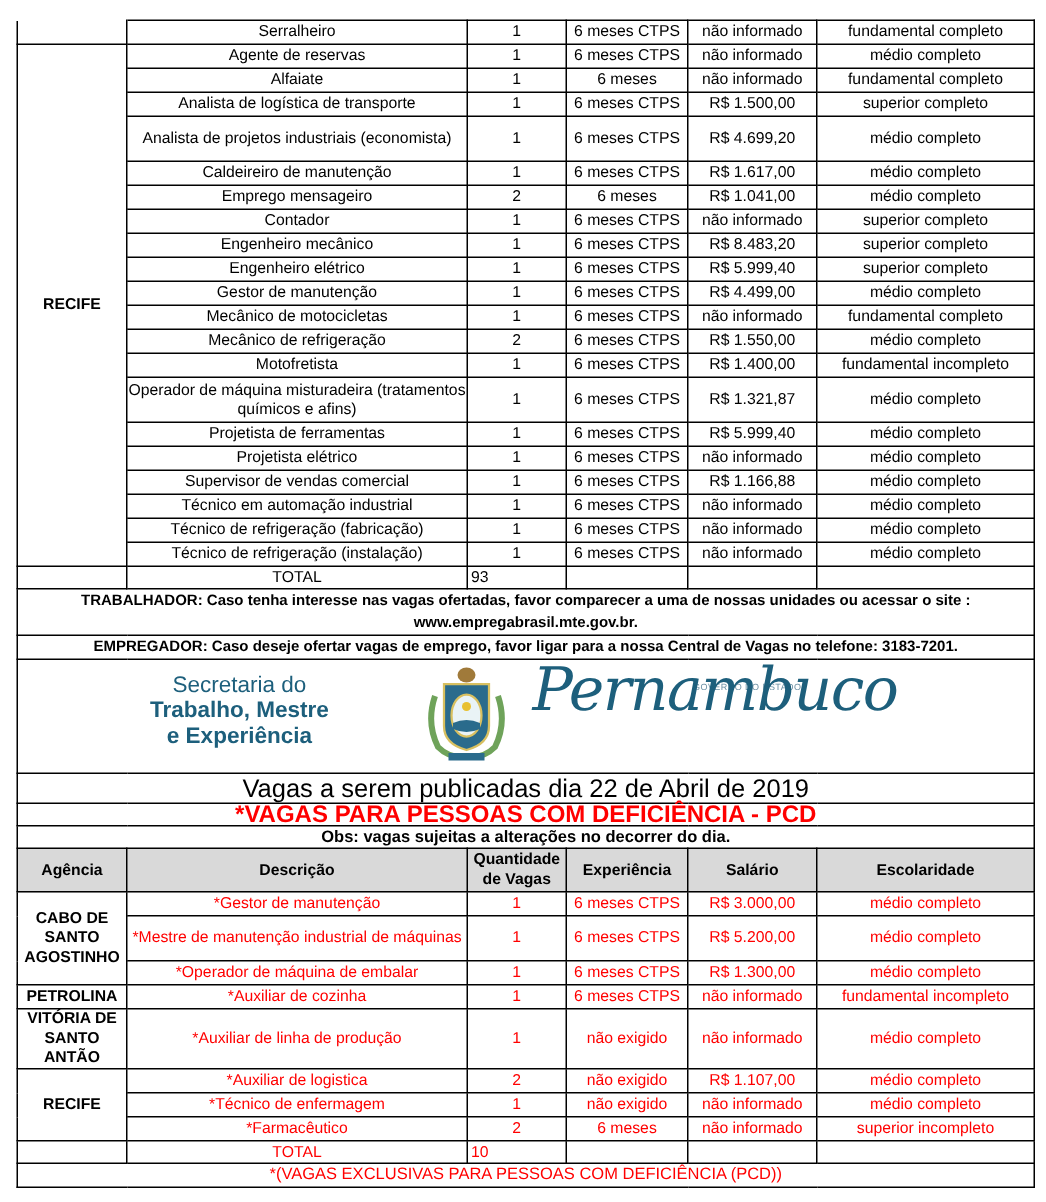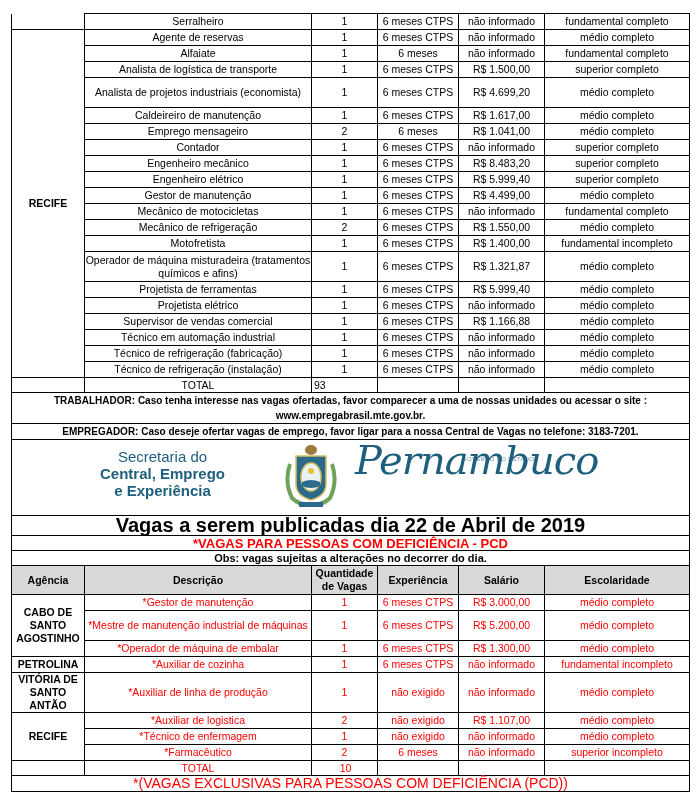--- a/index.html
+++ b/index.html
@@ -10,33 +10,33 @@
   td, th { border: 1.5px solid #000; padding: 0; text-align: center; vertical-align: middle;
            font-size: 10.5px; line-height: 13px; font-weight: normal; }
   td.ag { font-weight: bold; }
   .r1 td { height: 15px; }
   .r2 td { height: 29px; }
   .total-row td { height: 14px; }
   .note td { font-weight: bold; font-size: 10px; }
   .red td, .red { color: #ff0000; }
   .red td.ag { color: #000; }
   th.hdr { background: #d9d9d9; font-weight: bold; font-size: 10.5px; height: 28px; }
-  .title td { font-weight: bold; font-size: 20px; height: 19px; }
-  .pcd td { font-weight: bold; color: #ff0000; font-size: 13px; height: 14px; }
+  .title td { font-weight: normal; font-size: 17px; height: 19px; }
+  .pcd td { font-weight: bold; color: #ff0000; font-size: 16px; height: 14px; }
   .obs td { font-weight: bold; font-size: 11px; height: 14px; }
   .logo-cell { height: 75px; position: relative; }
   .logo-inner { position: relative; width: 100%; height: 75px; }
   .sec { position: absolute; left: 88px; top: 8px; text-align: center; color: #1d5f7c; line-height: 17px; }
   .sec .l1 { font-size: 15px; font-weight: normal; }
   .sec .l2, .sec .l3 { font-size: 15px; font-weight: bold; }
   .crest { position: absolute; left: 270px; top: 4px; width: 58px; height: 66px; }
   .pern { position: absolute; left: 343px; top: 14px; font-family: "DejaVu Serif", serif;
           font-style: italic; font-size: 40px; color: #1d5f7c; letter-spacing: -1px; text-align: right; }
   .gov { position: absolute; left: 450px; top: 13px; font-size: 6px; color: #6b8fa3; letter-spacing: 0.3px; }
-  .footer td { color: #ff0000; font-size: 14px; height: 15px; }
+  .footer td { color: #ff0000; font-size: 11px; height: 15px; }
 </style>
 </head>
 <body>
 
 <div class="wrap">
   <table>
     <colgroup>
       <col style="width:73px">
         <col style="width:227px">
         <col style="width:66px">
@@ -211,21 +211,21 @@
         </td>
       </tr>
       <tr class="note">
         <td colspan="6" style="height:15px">EMPREGADOR: Caso deseje ofertar vagas de emprego, favor ligar para a nossa Central de Vagas no telefone: 3183-7201.</td>
       </tr>
       <tr>
         <td colspan="6" class="logo-cell">
           <div class="logo-inner">
             <div class="sec">
               <div class="l1">Secretaria do</div>
-              <div class="l2">Central, Emprego</div>
+              <div class="l2">Trabalho, Mestre</div>
               <div class="l3">e Experiência</div>
             </div>
             <svg class="crest" viewBox="0 0 58 66">
               <path d="M8 20 Q2 38 10 54 Q18 62 29 60" fill="none" stroke="#6fa35a" stroke-width="4"></path>
               <path d="M50 20 Q56 38 48 54 Q40 62 29 60" fill="none" stroke="#6fa35a" stroke-width="4"></path>
               <ellipse cx="29" cy="6" rx="6" ry="5" fill="#a07a3a"></ellipse>
               <path d="M14 12 L44 12 L44 40 Q44 52 29 56 Q14 52 14 40 Z" fill="#2a6b8c" stroke="#d8c060" stroke-width="1.5"></path>
               <ellipse cx="29" cy="33" rx="10" ry="14" fill="#e9f3f6" stroke="#d8c060" stroke-width="1.5"></ellipse>
               <circle cx="29" cy="27" r="3" fill="#e8c030"></circle>
               <path d="M20 38 Q29 34 38 38 L38 42 Q29 46 20 42 Z" fill="#2a6b8c"></path>
@@ -313,21 +313,21 @@
           <td>2</td>
           <td>6 meses</td>
           <td>não informado</td>
           <td>superior incompleto</td>
         </tr>
       </tbody>
     <tbody>
       <tr class="red total-row">
         <td></td>
         <td>TOTAL</td>
-        <td style="text-align:center;padding-left:2px">10</td>
+        <td style="text-align:left;padding-left:2px">10</td>
         <td></td>
         <td></td>
         <td></td>
       </tr>
       <tr class="footer">
         <td colspan="6">*(VAGAS EXCLUSIVAS PARA PESSOAS COM DEFICIÊNCIA (PCD))</td>
       </tr>
     </tbody>
   </table>
 </div>

